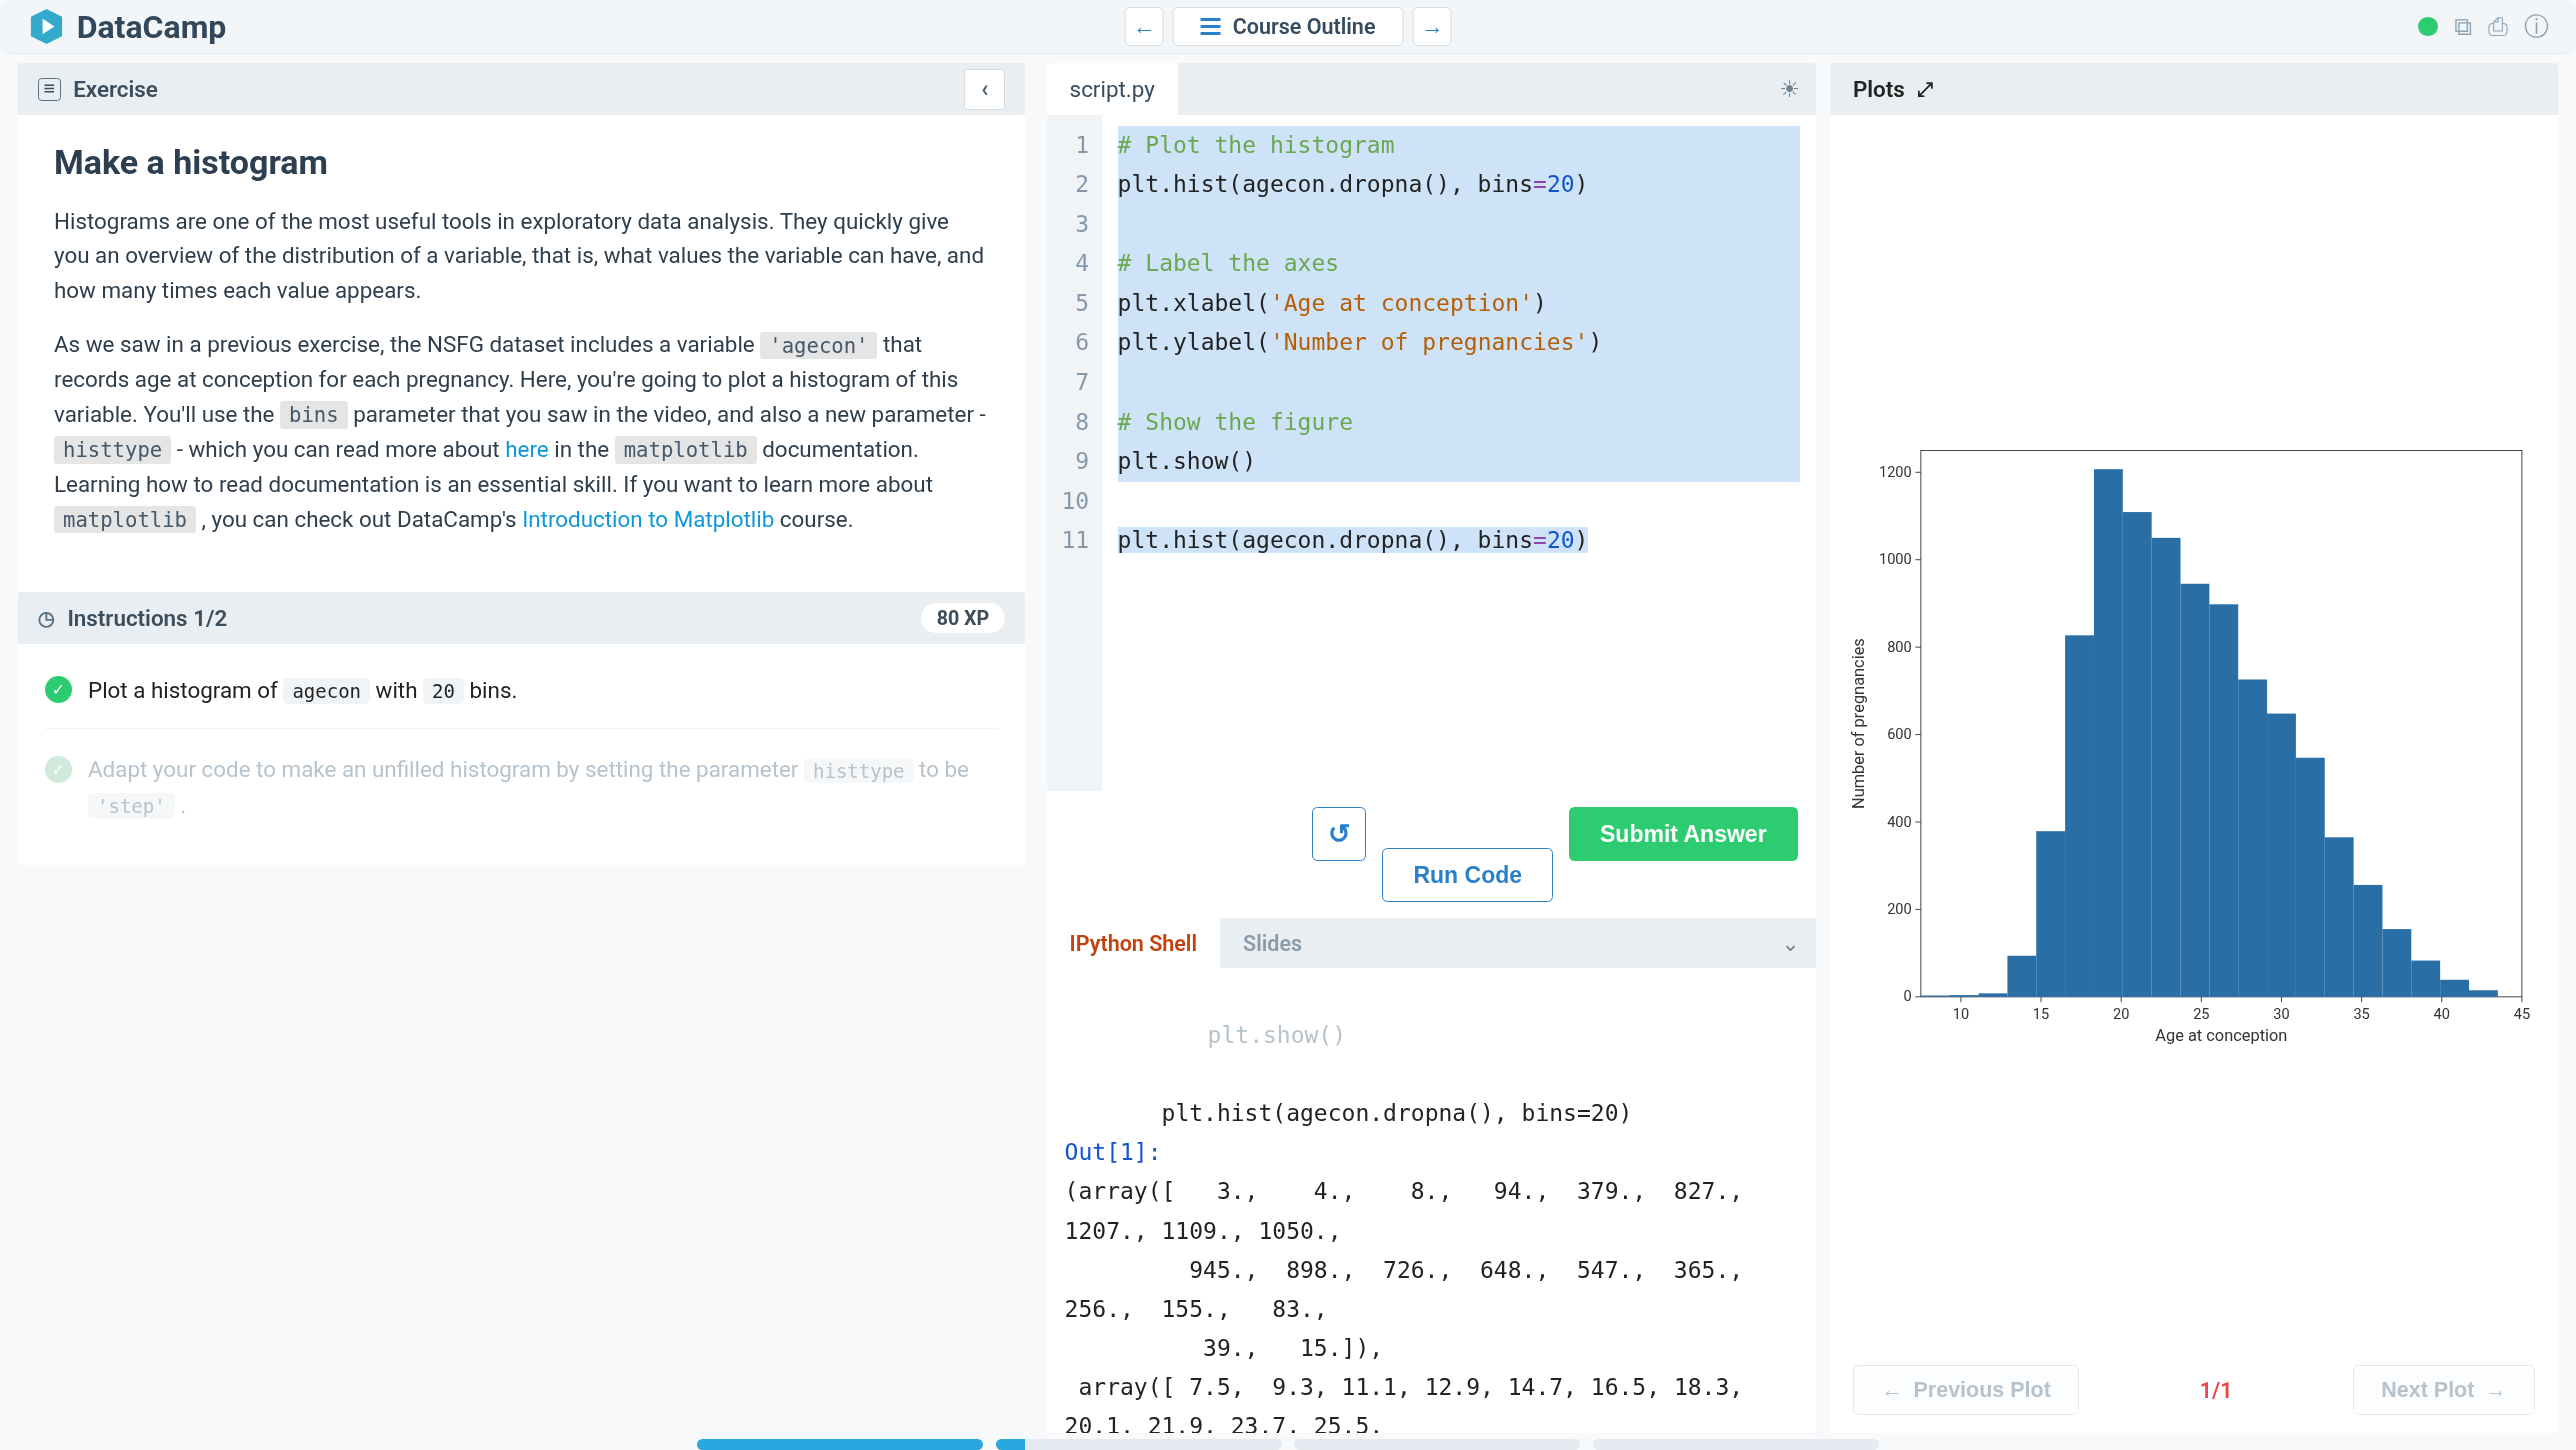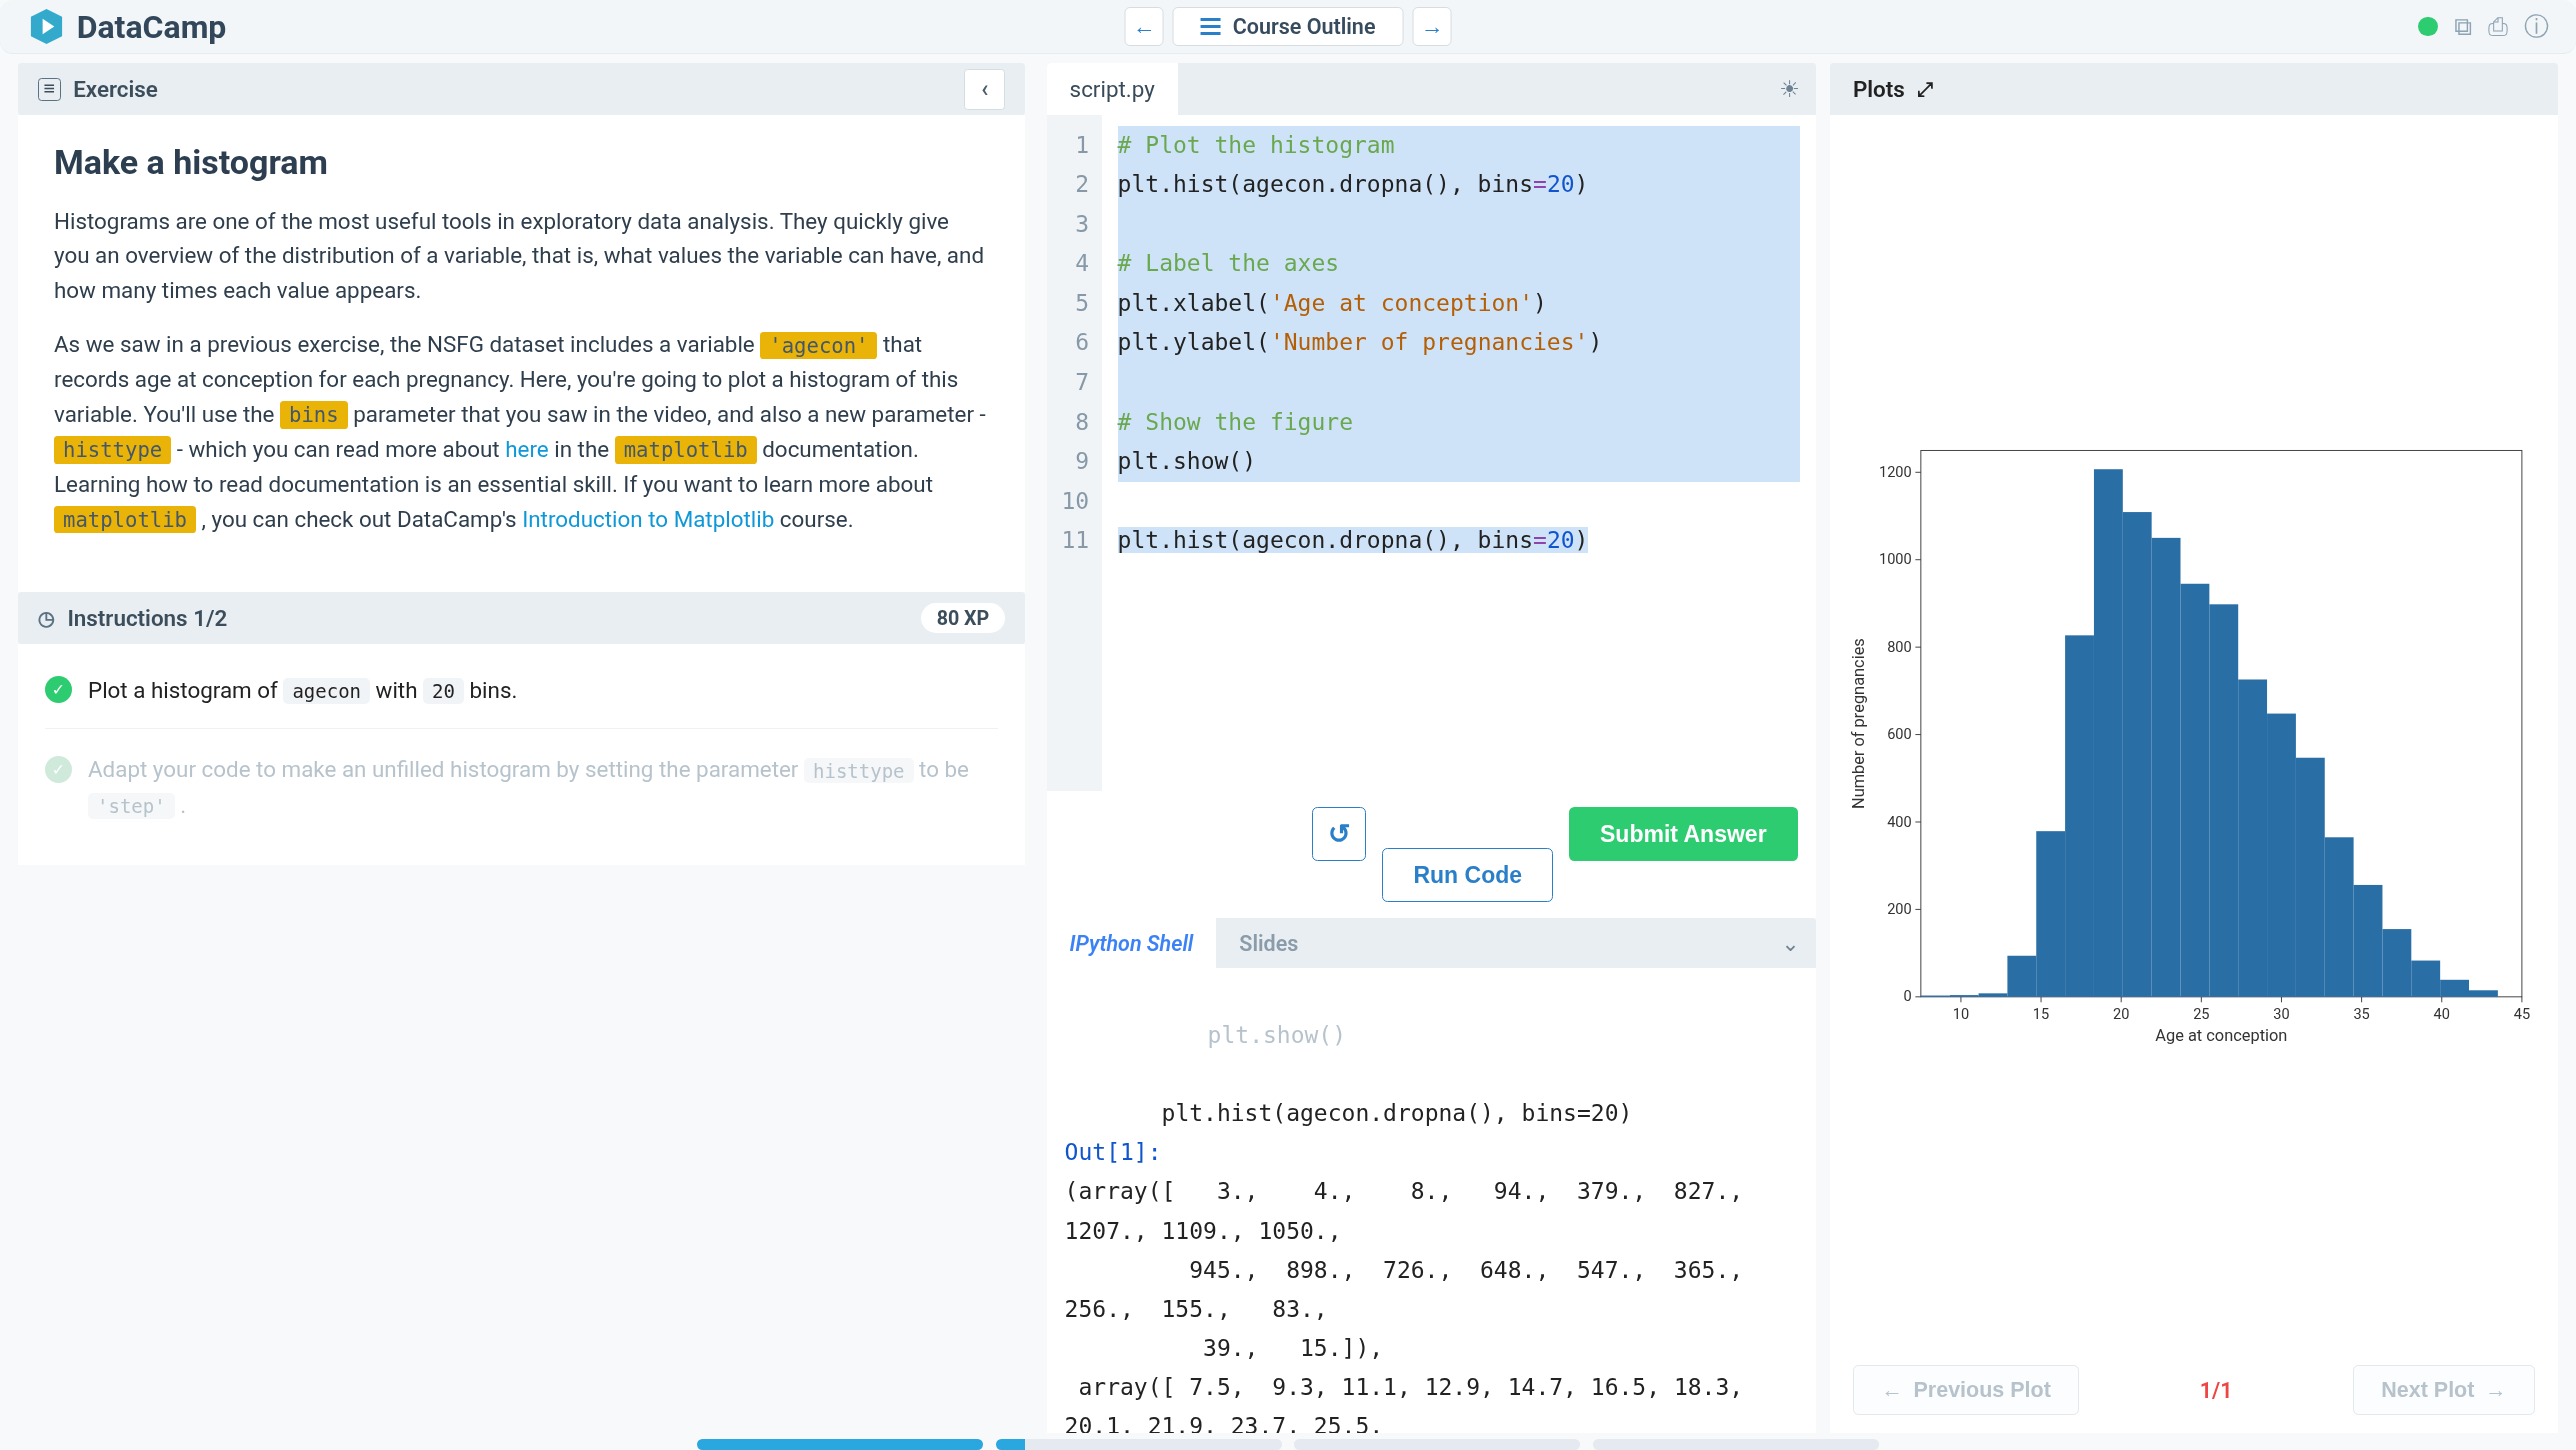--- a/index.html
+++ b/index.html
@@ -19,21 +19,21 @@
 
 
 .main { flex:1; display:flex; min-height:0; }
 .left-pane { width:1043px; display:flex; flex-direction:column; min-height:0; padding: 0 18px 18px; }
 .left-pane .section-bar { background:#e9eef2; height:52px; display:flex; align-items:center; padding:0 19.7px; font-size:22.4px; font-weight:600; color:#3c4d5c; border-radius:3.6px; margin-top:9px; }
 .section-bar .collapse { margin-left:auto; width:41px; height:41px; display:flex; align-items:center; justify-content:center; border:0.9px solid #d5dde3; background:#fff; border-radius:3.6px; font-size:23px; color:#4a5d6d;}
 .ex-icon { margin-right:12.5px; font-size:19.7px; border:1.8px solid #5b7283; width:23px; height:23px; border-radius:3.6px; display:inline-flex; align-items:center; justify-content:center; line-height:1;}
 .exercise-body { background:#fff; padding:27px 36px 36px; flex:0 0 auto; }
 .exercise-body h1 { font-size:34px; font-weight:700; color:#2c3e50; margin-bottom:21.5px;}
 .exercise-body p { font-size:22.4px; line-height:1.55; color:#2f3e4c; margin-bottom:19.7px; }
-.exercise-body code.inline { font-family: "Menlo","Consolas",monospace; background:#eab308; padding:1.8px 9px; border-radius:3.6px; font-size:20.6px; color:#44586a;}
+.exercise-body code.inline { font-family: "Menlo","Consolas",monospace; background:#e5e5e5; padding:1.8px 9px; border-radius:3.6px; font-size:20.6px; color:#44586a;}
 .exercise-body a { color:#0f98d9; text-decoration:none; }
 
 .instr-bar { background:#e9eef2; height:52px; display:flex; align-items:center; padding:0 19.7px; font-size:22.4px; font-weight:600; color:#3c4d5c; border-radius:3.6px; position:relative;}
 .instr-bar .check-circle { margin-right:12.5px; font-size:19.7px; color:#5b7283;}
 .xp-pill { margin-left:auto; background:#fff; border-radius:894px; padding:3.6px 16px; font-size:19.7px; font-weight:700; color:#3c4d5c; }
 
 .instr-body { background:#fff; padding:21.5px 27px; }
 .instr-item { display:flex; align-items:flex-start; gap:16px; font-size:22.4px; line-height:1.6; padding:7.2px 0 19.7px; }
 .instr-item .bullet { width:27px; height:27px; border-radius:50%; background:#2ecc71; color:#fff; display:flex; align-items:center; justify-content:center; font-size:16px; flex-shrink:0; margin-top:3.6px;}
 .instr-item.muted { color:#b7c3cc; border-top:0.9px solid #eef2f5; padding-top:23px;}
@@ -61,21 +61,21 @@
 .code .op { color:#8e44ad; }
 
 .editor-actions { display:flex; gap:16px; padding:16px 18px; background:#fff; justify-content:flex-end; }
 .btn { height:54px; border-radius:5.4px; font-size:23px; font-weight:600; display:flex; align-items:center; padding:0 30px; border:1.8px solid transparent; cursor:pointer;}
 .btn.icon-only { width:54px; padding:0; justify-content:center; border:1.8px solid #2a7fc9; color:#2a7fc9; background:#fff; font-size:27px;}
 .btn.outline { border:1.8px solid #2a7fc9; color:#2a7fc9; background:#fff;margin-top:41px;}
 .btn.primary { background:#2ecc71; color:#fff;}
 
 .console-tabbar { background:#e9eef2; height:50px; display:flex; align-items:center; border-radius:3.6px 3.6px 0 0;}
 .console-tab { height:100%; padding:0 23px; display:flex; align-items:center; font-size:21.5px; font-weight:600;}
-.console-tab.active { background:#fff; color:#3b82f6;font-style:italic;}
+.console-tab.active { background:#fff; color:#c2410c;}
 .console-tab.inactive { color:#8a9baa; }
 .console-action { margin-left:auto; width:50px; display:flex; align-items:center; justify-content:center; font-size:21.5px; color:#6e8292;}
 
 .console { flex:0 0 465px; background:#fff; font-family:"Menlo","Consolas",monospace; font-size:23px; line-height:1.7; padding:9px 18px 18px; white-space:pre-wrap; color:#222; overflow:hidden;}
 .console .faded { color:#b7c3cc; }
 .console .prompt { color:#1155cc; }
 
 
 .plot-area { flex:1; background:#fff; display:flex; flex-direction:column; padding:18px; overflow:hidden;}
 .plot-svg { width:100%; flex:1; }

